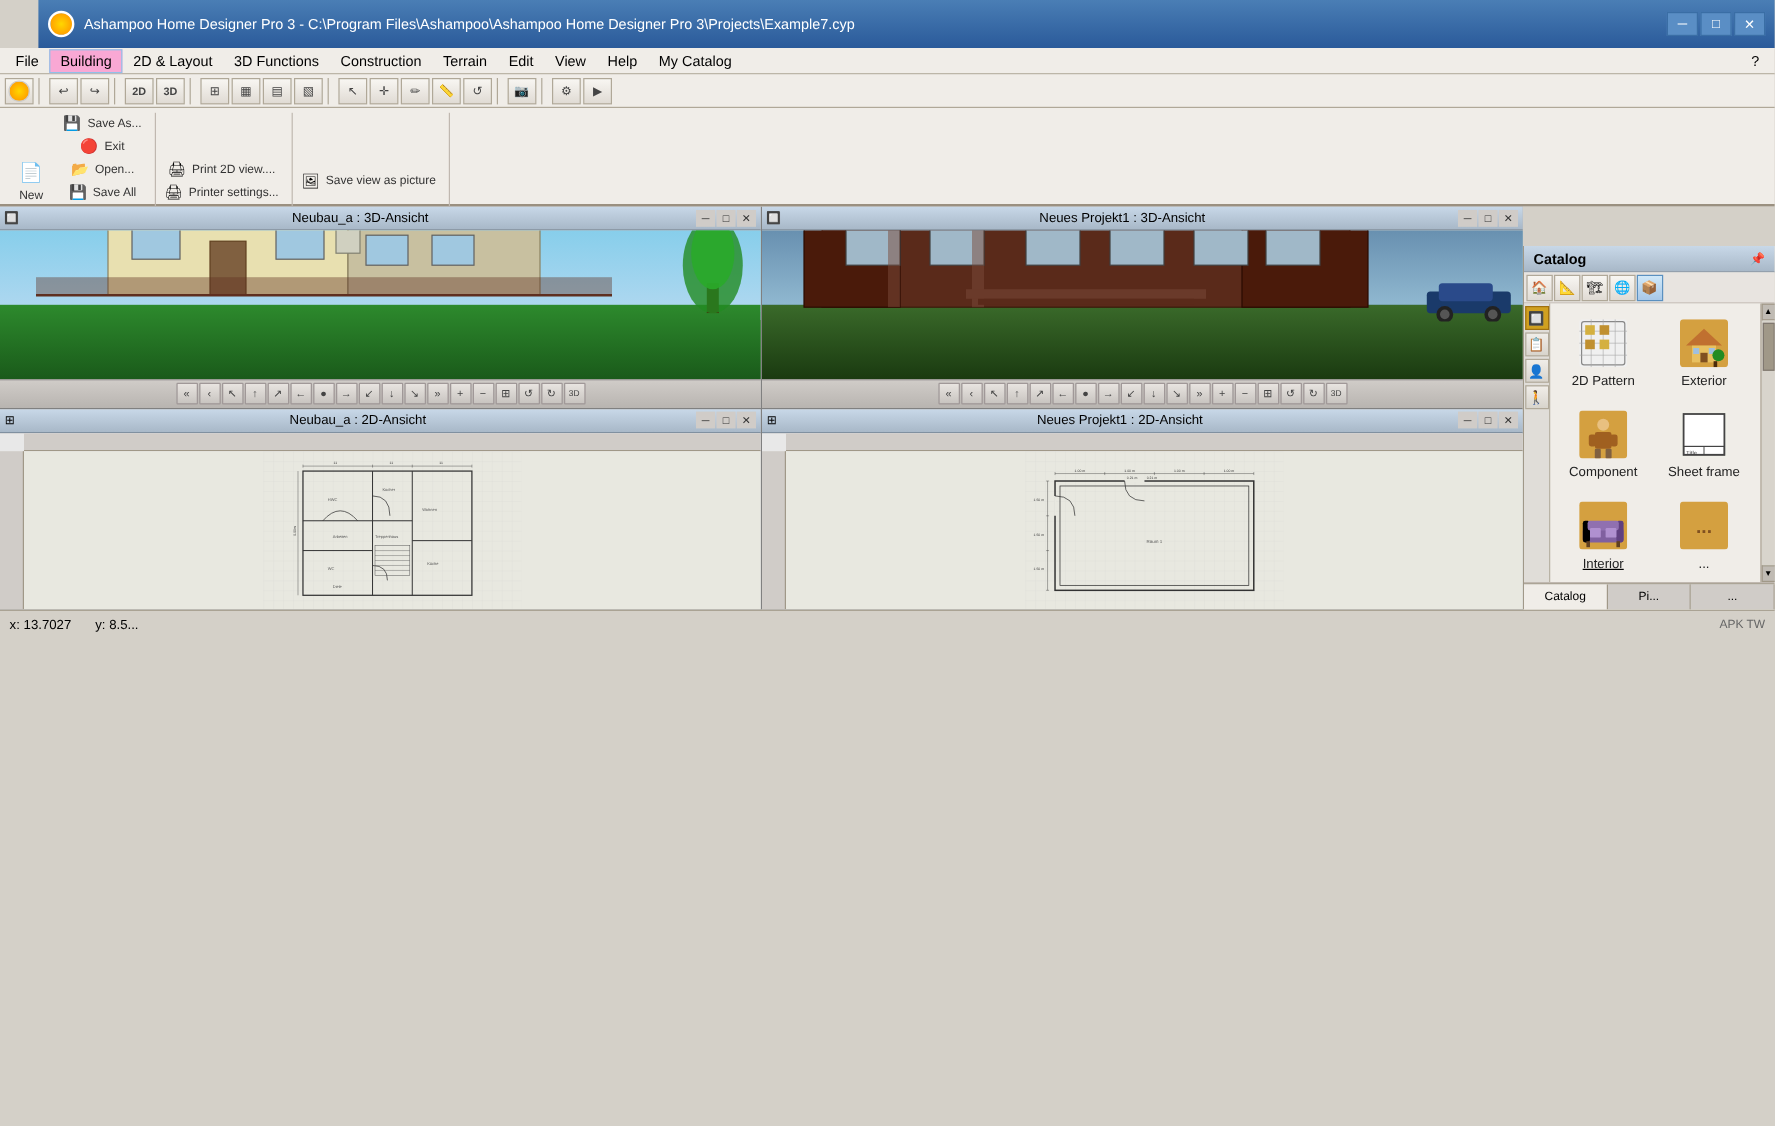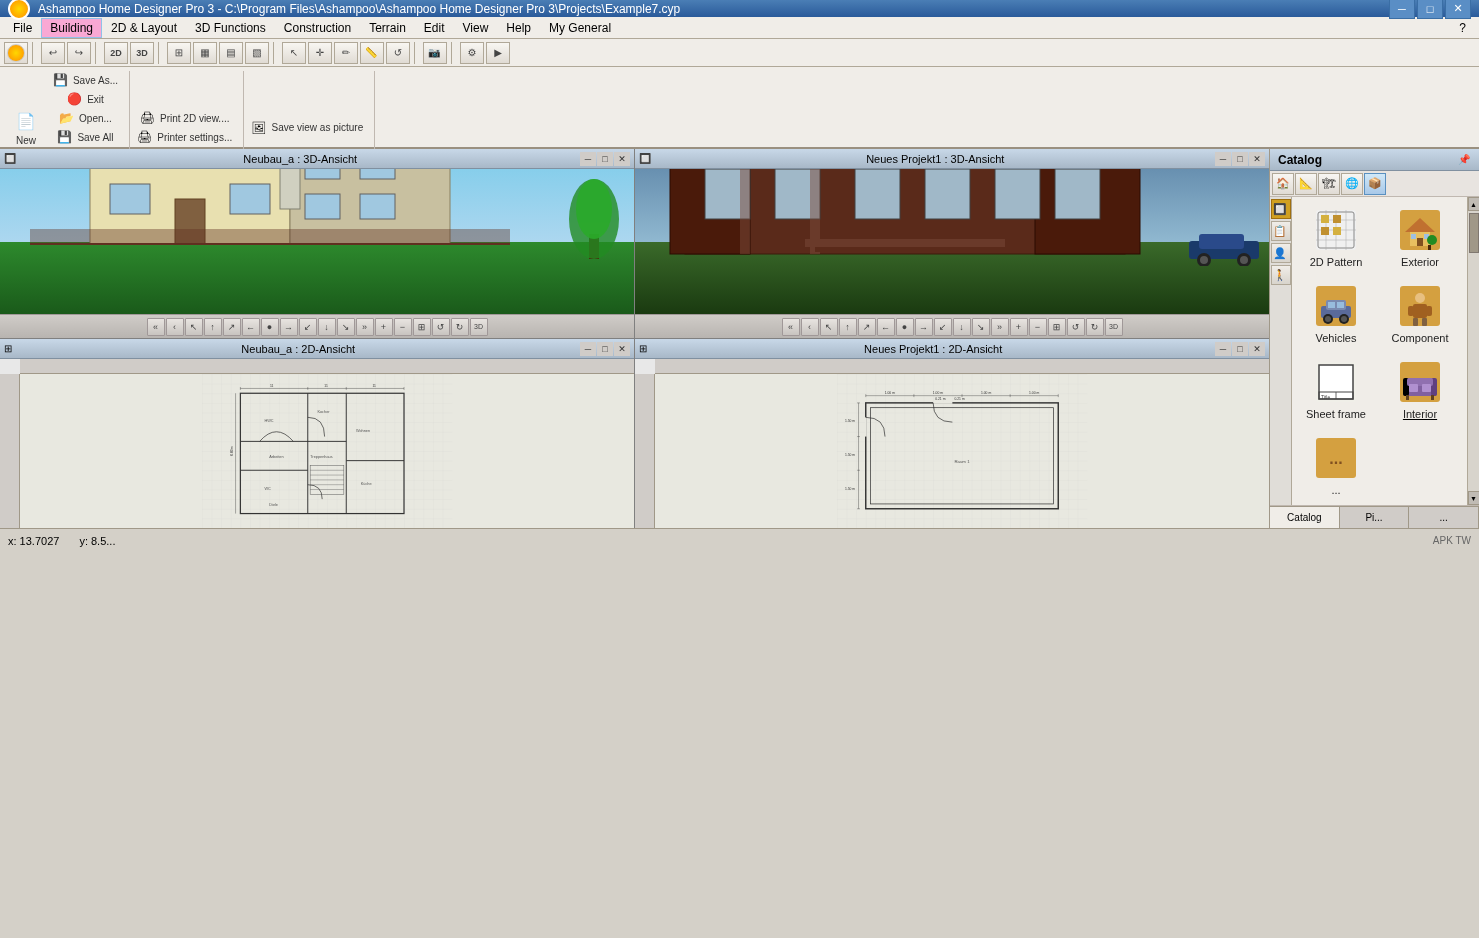--- a/index.html
+++ b/index.html
@@ -1,26 +1,27 @@
 <!DOCTYPE html>
 <html><head>
   <meta charset="utf-8">
   <style>
     * { margin: 0; padding: 0; box-sizing: border-box; }
     body { width: 1479px; height: 938px; overflow: hidden; font-family: 'Segoe UI', Tahoma, sans-serif; font-size: 12px; background: #d4d0c8; }
 
     
     .title-bar {
-      height: 17px;
+      height: 40px;
       background: linear-gradient(to bottom, #4a7eb5, #2a5a9a);
       display: flex;
       align-items: center;
       justify-content: space-between;
       padding: 0 8px;
       color: white;
+      margin-left: 32px;
     }
     .title-bar-left { display: flex; align-items: center; gap: 8px; }
     .title-bar-logo {
       width: 22px; height: 22px;
       background: radial-gradient(circle, #ffd700, #ff8c00);
       border-radius: 50%;
       border: 2px solid #fff;
     }
     .title-bar-title { font-size: 12px; font-weight: normal; }
     .title-bar-controls { display: flex; gap: 2px; }
@@ -217,20 +218,21 @@
     }
 
     
     .catalog-panel {
       width: 210px;
       background: #f0ede8;
       border-left: 1px solid #a09888;
       display: flex;
       flex-direction: column;
       flex-shrink: 0;
+      margin-top: 33px;
     }
     .catalog-header {
       height: 22px;
       background: linear-gradient(to bottom, #c8d8e8, #a8b8c8);
       display: flex;
       align-items: center;
       padding: 0 8px;
       font-size: 12px;
       font-weight: bold;
       color: #000;
@@ -355,21 +357,21 @@
 <div class="menu-bar">
   <div class="menu-item">File</div>
   <div class="menu-item active">Building</div>
   <div class="menu-item">2D &amp; Layout</div>
   <div class="menu-item">3D Functions</div>
   <div class="menu-item">Construction</div>
   <div class="menu-item">Terrain</div>
   <div class="menu-item">Edit</div>
   <div class="menu-item">View</div>
   <div class="menu-item">Help</div>
-  <div class="menu-item">My General</div>
+  <div class="menu-item">My Catalog</div>
   <div style="flex:1"></div>
   <div class="menu-item">?</div>
 </div>
 
 <div class="toolbar">
   <div class="toolbar-btn">
     <div style="width:18px;height:18px;background:radial-gradient(circle,#ffd700,#ff8c00);border-radius:50%;border:1px solid #ccc;"></div>
   </div>
   <div class="toolbar-separator"></div>
   <div class="toolbar-btn">↩</div>
@@ -830,36 +832,20 @@
                 <rect x="17" y="28" width="6" height="8" fill="#805020"></rect>
                 <rect x="11" y="24" width="5" height="5" fill="#a0c0e0"></rect>
                 <rect x="24" y="24" width="5" height="5" fill="#a0c0e0"></rect>
                 <circle cx="32" cy="30" r="5" fill="#228B22"></circle>
                 <rect x="28" y="35" width="3" height="5" fill="#4a2a0a"></rect>
               </svg>
             </div>
             <div class="catalog-item-label">Exterior</div>
           </div>
 
-          <div class="catalog-item" style="width:80px;">
-            <div class="catalog-item-icon">
-              <svg width="40" height="40" viewBox="0 0 40 40">
-                <rect width="40" height="40" fill="#d4a040" rx="3"></rect>
-                <rect x="5" y="20" width="30" height="12" fill="#5a6a9a" rx="2"></rect>
-                <rect x="10" y="14" width="20" height="10" fill="#7a8ab0" rx="2"></rect>
-                <circle cx="12" cy="33" r="5" fill="#222"></circle>
-                <circle cx="28" cy="33" r="5" fill="#222"></circle>
-                <circle cx="12" cy="33" r="3" fill="#555"></circle>
-                <circle cx="28" cy="33" r="3" fill="#555"></circle>
-                <rect x="12" y="16" width="7" height="6" fill="#a0c8e8" opacity="0.8"></rect>
-                <rect x="21" y="16" width="7" height="6" fill="#a0c8e8" opacity="0.8"></rect>
-              </svg>
-            </div>
-            <div class="catalog-item-label">Vehicles</div>
-          </div>
 
 
           <div class="catalog-item" style="width:80px;">
             <div class="catalog-item-icon">
               <svg width="40" height="40" viewBox="0 0 40 40">
                 <rect width="40" height="40" fill="#d4a040" rx="3"></rect>
 
                 <circle cx="20" cy="12" r="5" fill="#e8c080"></circle>
                 <rect x="13" y="18" width="14" height="14" fill="#a06020" rx="2"></rect>
                 <rect x="8" y="20" width="6" height="10" fill="#a06020" rx="2"></rect>

